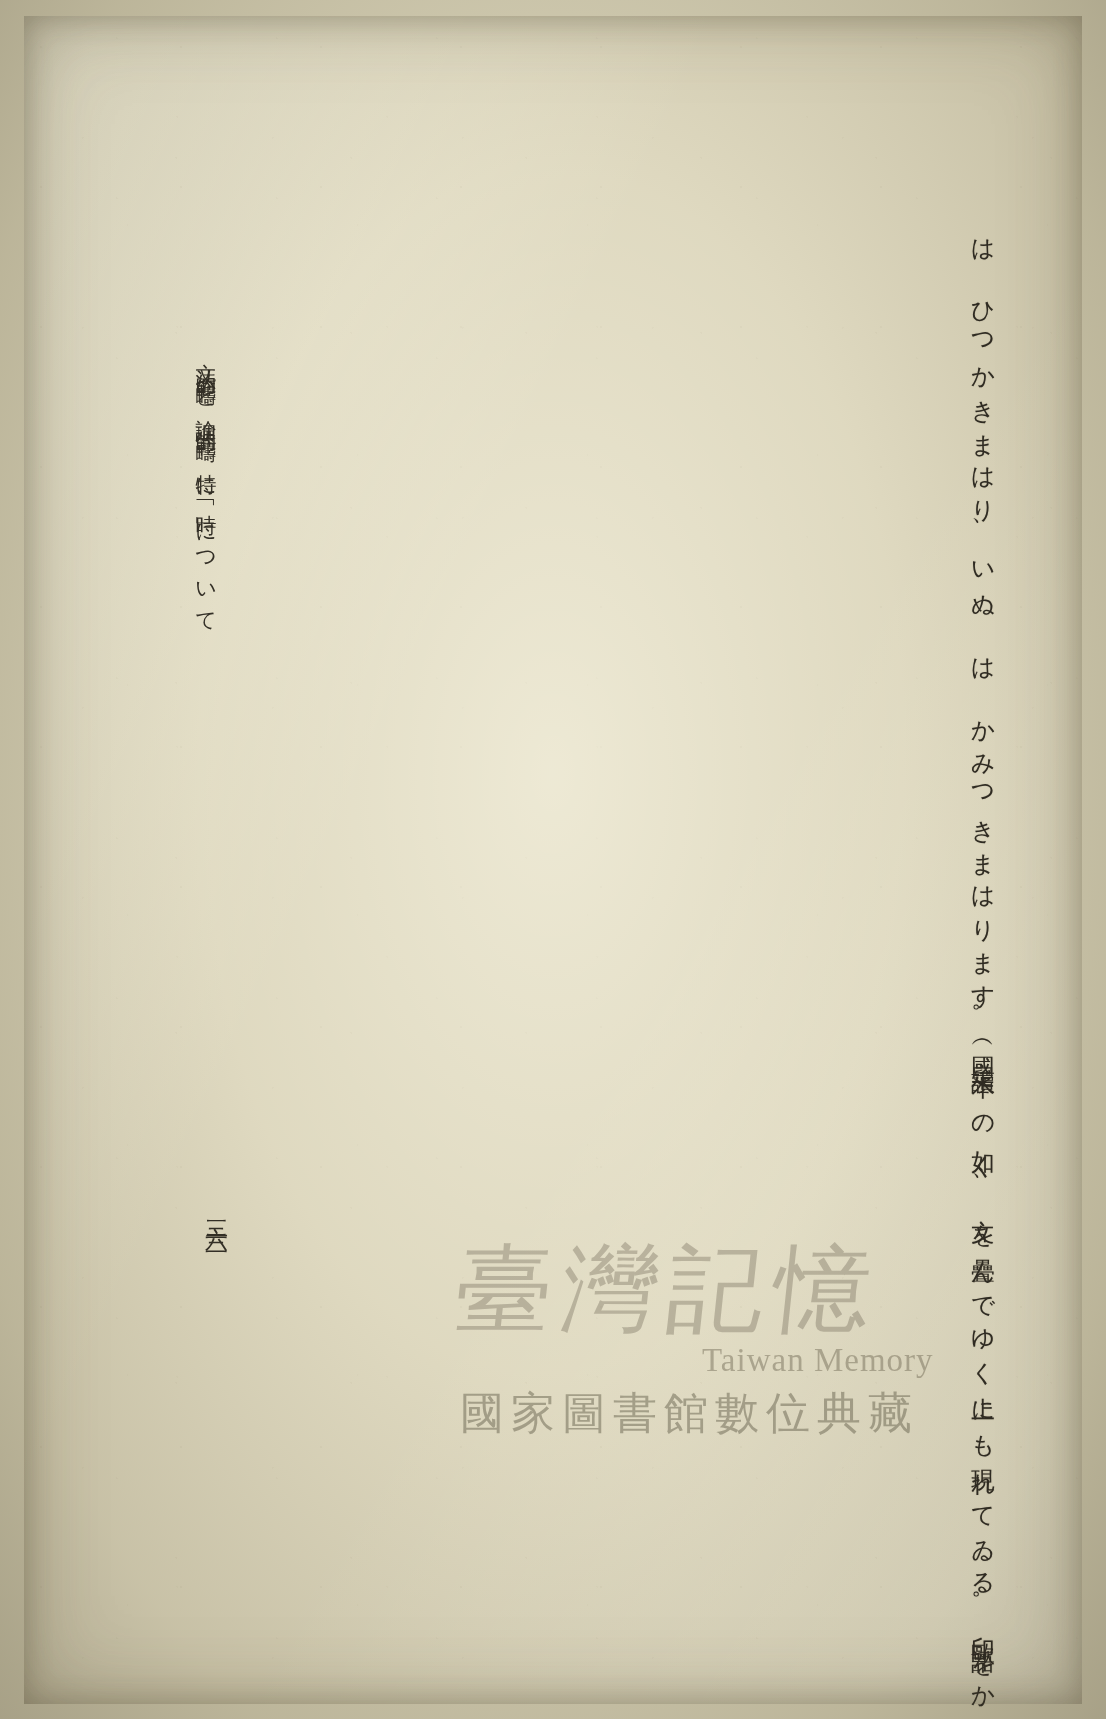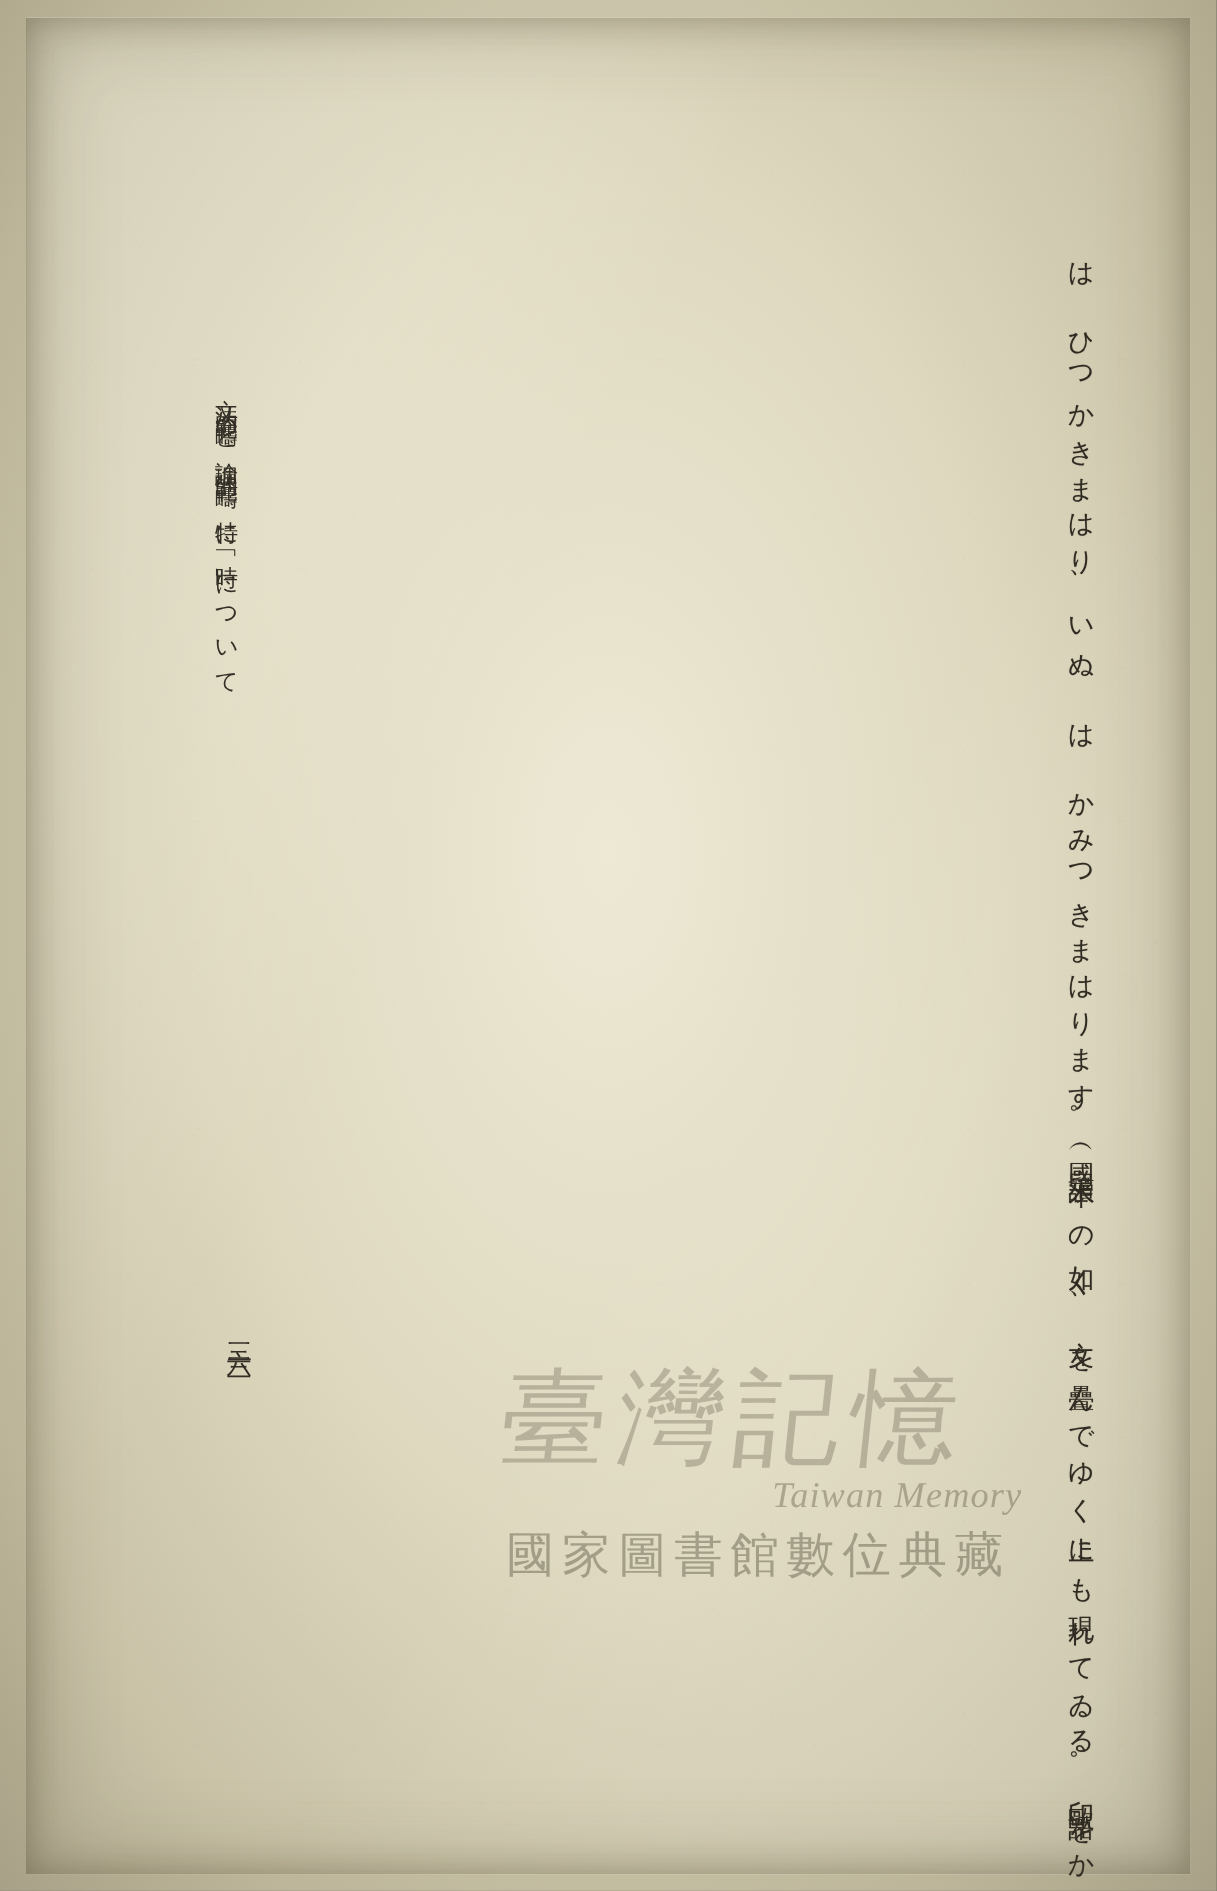--- a/index.html
+++ b/index.html
@@ -143,21 +143,20 @@
   }
   #wm .latin {
     position: absolute;
     left: 258px;
     top: 116px;
     font-family: "Liberation Serif", serif;
     font-size: 33px;
     letter-spacing: 1px;
     color: rgba(92,86,66,0.40);
     white-space: nowrap;
-    font-style: italic;
   }
   #wm .cn {
     position: absolute;
     left: 16px;
     top: 158px;
     font-family: Liberation Serif, serif;
     font-size: 44px;
     letter-spacing: 7px;
     color: rgba(92,86,66,0.45);
     white-space: nowrap;

